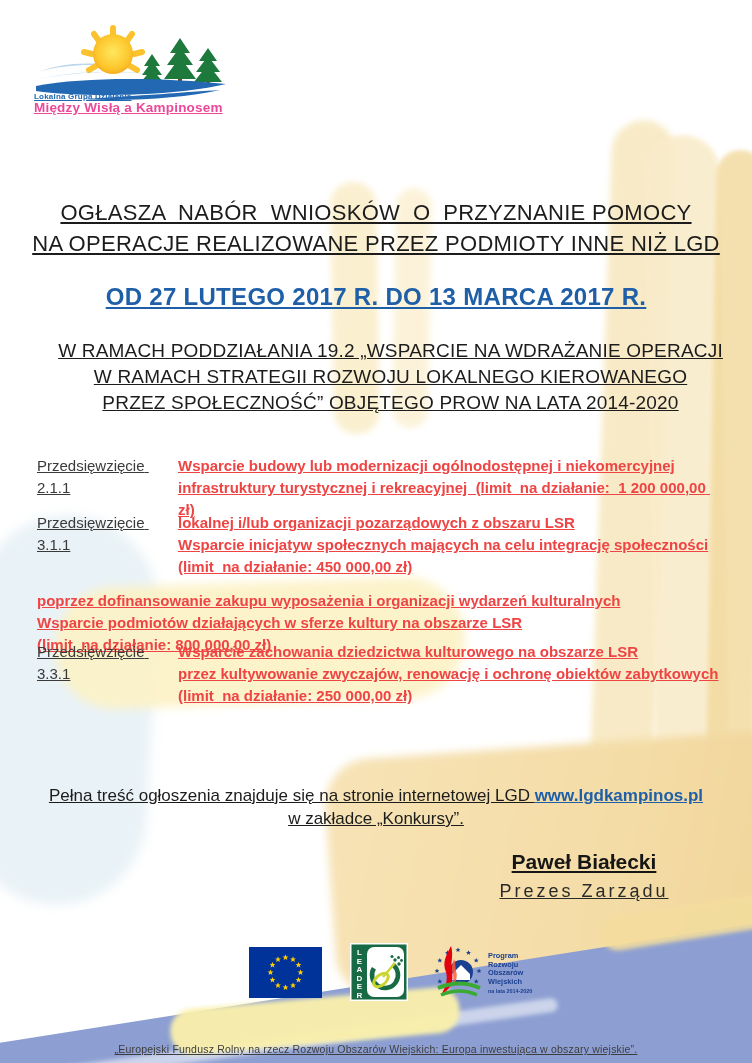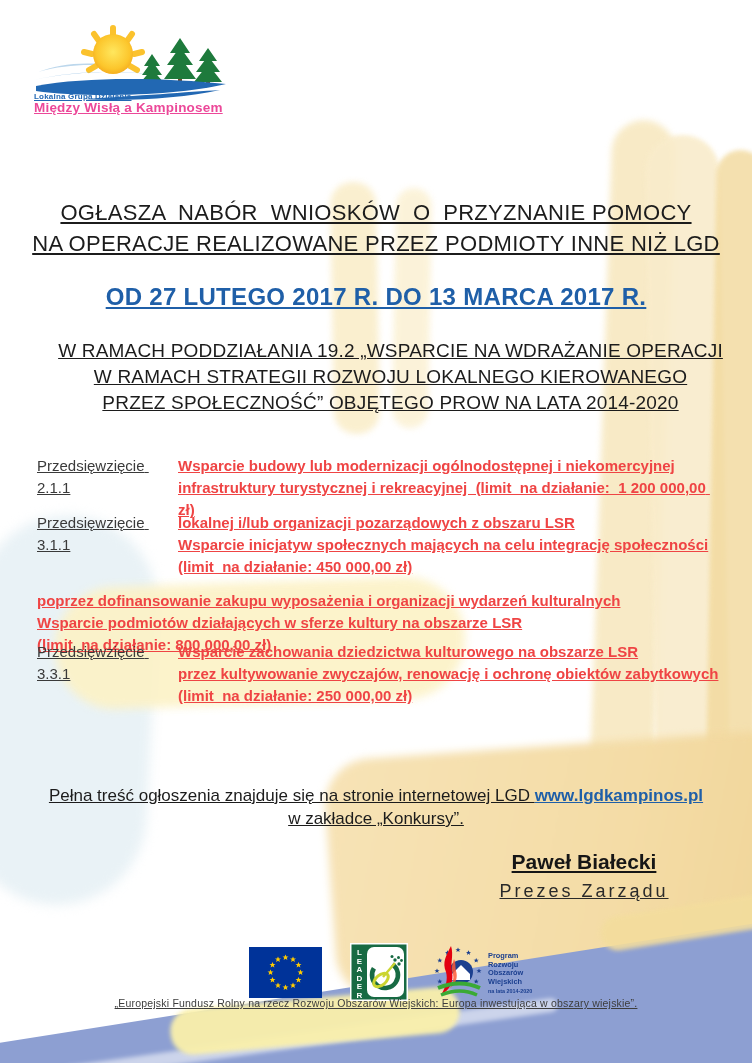--- a/index.html
+++ b/index.html
@@ -57,21 +57,21 @@
   .signature{position:absolute;left:428px;width:312px;text-align:center;}
   .sig-name{top:850px;font-size:21px;font-weight:bold;color:#161616;position:absolute;left:0;right:0;}
   .sig-title{top:881px;font-size:18px;letter-spacing:3px;color:#2a2a2a;position:absolute;left:0;right:0;}
 
   
   .logo-abs{position:absolute;}
   .eu-flag{left:249px;top:947px;}
   .leader-logo{left:350px;top:943px;}
   .prow-logo{left:420px;top:941px;}
 
-  .disclaimer{top:997px;font-size:10.5px;color:#3d3d3d;letter-spacing:.2px;}
+  .disclaimer{top:1043px;font-size:10.5px;color:#3d3d3d;letter-spacing:.2px;}
 </style>
 </head>
 <body>
 
 <div class="page">
 
   <div class="stroke s-right-a"></div>
   <div class="stroke s-right-b"></div>
   <div class="stroke s-right-c"></div>
   <div class="stroke s-mid-a"></div>

